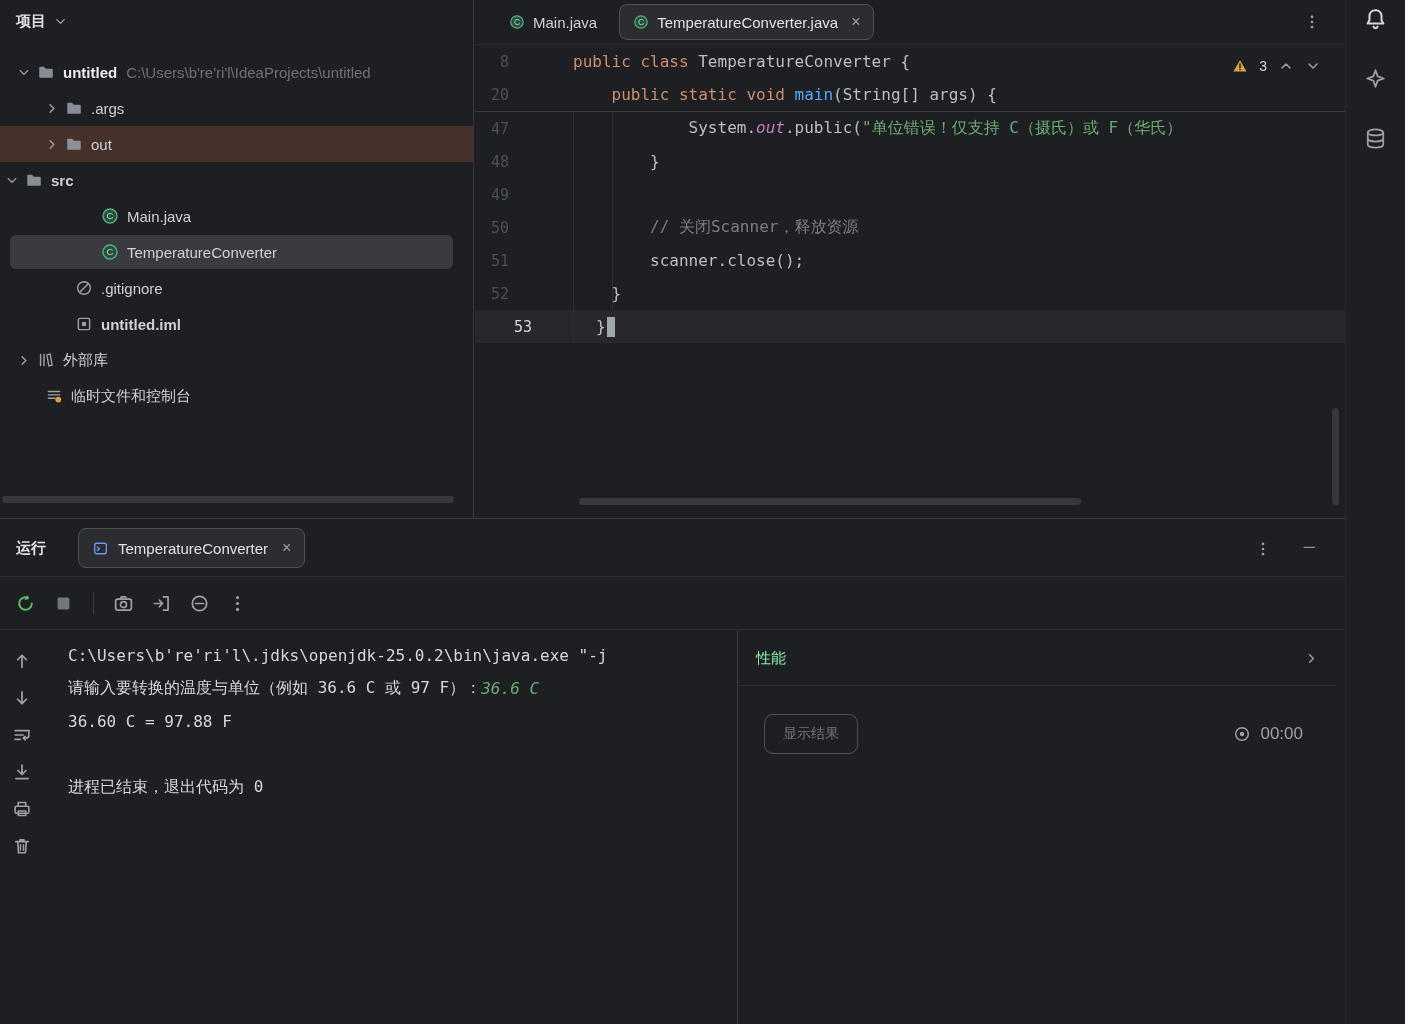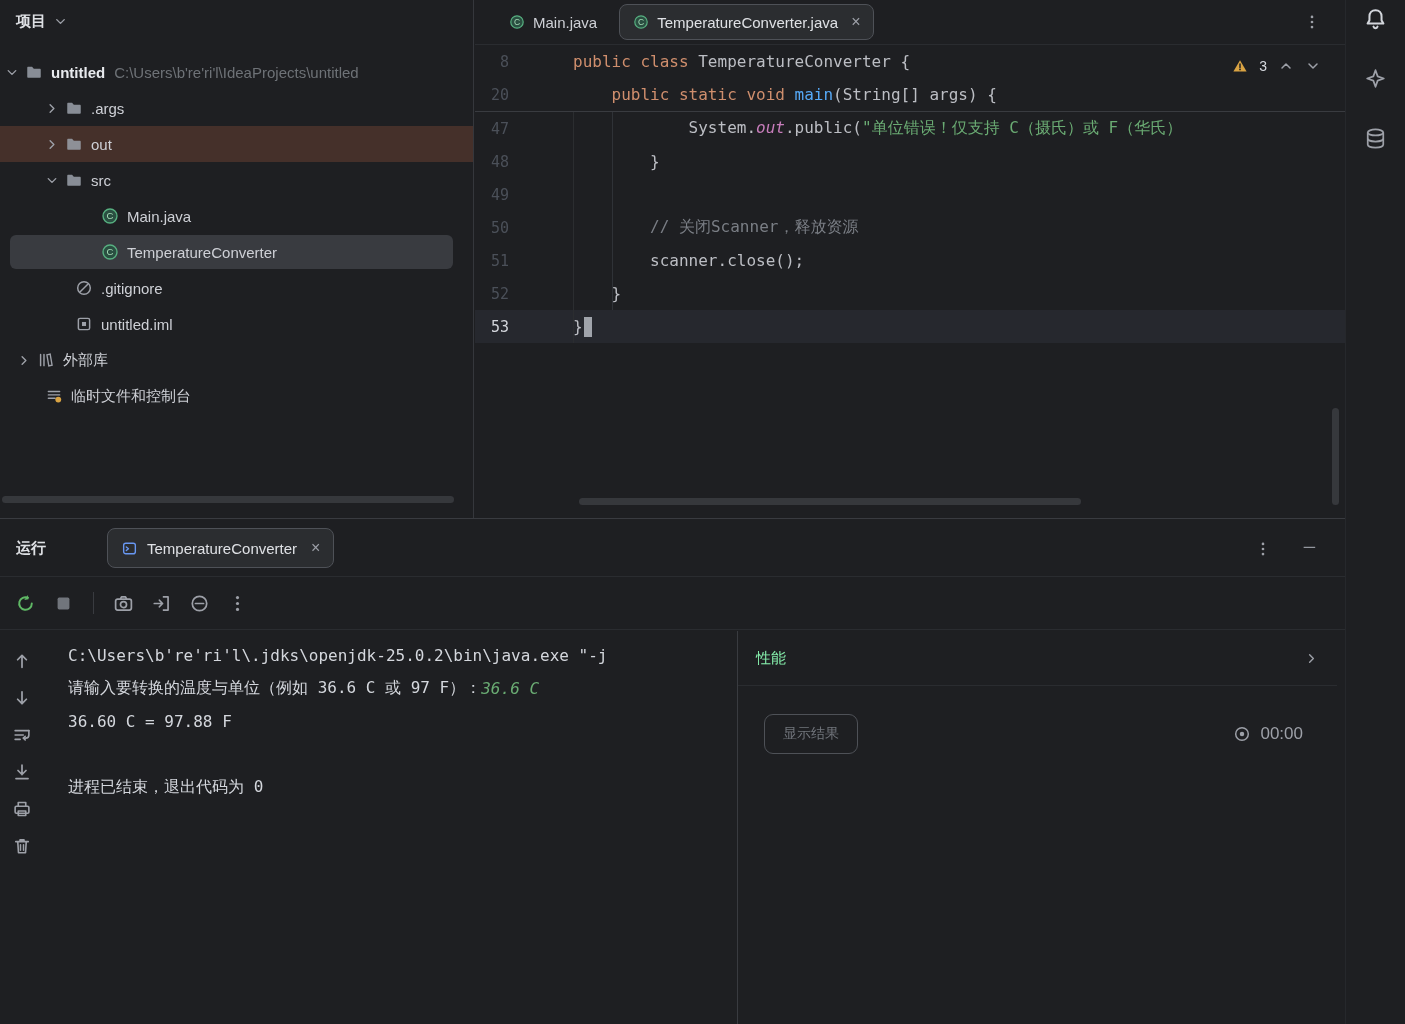--- a/index.html
+++ b/index.html
@@ -48,40 +48,40 @@
     border-radius:8px;border:1px solid transparent;margin-right:8px;}
   .tab.active{background:#2b2d30;border-color:#4e5157;color:#dfe1e5;}
   .tab .icn{width:16px;height:16px;}
   .x{color:#9da0a8;margin-left:5px;font-size:16px;line-height:1;}
   .tb-kebab{position:absolute;right:24px;top:13px;width:18px;height:18px;}
 
   .code-region{position:relative;font-family:"DejaVu Sans Mono",monospace;font-size:16px;}
   .cl{display:flex;height:33px;align-items:center;white-space:pre;}
   .cl.cur{background:#26282e;}
   .gut{flex:0 0 98px;box-sizing:border-box;text-align:right;padding-right:64px;font-size:15px;color:#4b5059;}
-  .cl.cur .gut{color:#d3d6db;}
+  .cl.cur .gut{color:#d3d6db;margin-left:23px;}
   .sticky{border-bottom:1px solid #393b40;}
   .body-lines{position:relative;}
   .gutline{position:absolute;left:98px;top:0;width:1px;background:#2b2d30;}
   .indent-guide{position:absolute;width:1px;background:#2f3237;}
   .c-d{color:#bcbec4;} .c-k{color:#cf8e6d;} .c-s{color:#6aab73;} .c-c{color:#7a7e85;}
   .c-f{color:#c77dbb;font-style:italic;} .c-m{color:#56a8f5;}
   .caret{display:inline-block;width:8px;height:20px;background:#a0a4ab;margin-left:1px;}
   .inspect{position:absolute;top:13px;right:24px;display:flex;align-items:center;gap:11px;
     font-family:"Liberation Sans",sans-serif;}
   .inspect .icn{width:16px;height:16px;}
   .warn-count{font-size:14px;color:#d5d8de;}
   .e-hscroll{left:104px;top:498px;width:502px;}
   .vscroll{position:absolute;background:#4a4d52;border-radius:4px;opacity:.55;width:7px;}
   .e-vscroll{right:6px;top:408px;height:97px;}
 
   
   .bottom{position:absolute;left:0;top:520px;width:1345px;height:504px;}
   .run-header{height:57px;display:flex;align-items:center;padding-left:16px;border-bottom:1px solid #2a2c30;
-    box-sizing:border-box;position:relative;gap:29px;}
+    box-sizing:border-box;position:relative;}
   .run-title{font-size:15px;font-weight:bold;color:#dfe1e5;}
   .run-tab{display:inline-flex;align-items:center;gap:9px;height:38px;padding:0 13px;margin-left:32px;
     border:1px solid #4e5157;border-radius:8px;background:#2b2d30;font-size:15px;color:#dfe1e5;}
   .run-tab .icn{width:17px;height:17px;}
   .rh-kebab{position:absolute;right:73px;top:20px;width:18px;height:18px;}
   .minimize{position:absolute;right:30px;top:18px;color:#9da0a8;font-size:16px;}
   .run-toolbar{height:53px;display:flex;align-items:center;gap:17px;padding-left:15px;
     border-bottom:1px solid #2a2c30;box-sizing:border-box;}
   .tbtn{width:21px;height:21px;}
   .vsep{width:1px;height:22px;background:#393b40;margin:0 2px;}
@@ -114,21 +114,21 @@
     <aside class="project">
       <div class="p-header">
         <span class="p-title">项目</span>
         <span class="icn">
             <svg viewBox="0 0 16 16">
               <path d="M4 6l4 4 4-4" fill="none" stroke="#9da0a8" stroke-width="1.5" stroke-linecap="round" stroke-linejoin="round"></path>
             </svg>
           </span>
       </div>
       <div id="tree">
-          <div class="trow" style="padding-left: 0;">
+          <div class="trow" style="padding-left: 12px;">
             <span class="chev">
               <svg viewBox="0 0 16 16">
                 <path d="M4 6l4 4 4-4" fill="none" stroke="#9da0a8" stroke-width="1.5" stroke-linecap="round" stroke-linejoin="round"></path>
               </svg>
             </span>
             <span class="ticn">
               <svg viewBox="0 0 16 16">
                 <path d="M2 4.2c0-.5.4-.9.9-.9h3.4l1.5 1.7h5.3c.5 0 .9.4.9.9v6.4c0 .5-.4.9-.9.9H2.9c-.5 0-.9-.4-.9-.9z" fill="#9ba1aa" opacity="0.85"></path>
               </svg>
             </span>
@@ -154,21 +154,21 @@
                 <path d="M6 4l4 4-4 4" fill="none" stroke="#9da0a8" stroke-width="1.5" stroke-linecap="round" stroke-linejoin="round"></path>
               </svg>
             </span>
             <span class="ticn">
               <svg viewBox="0 0 16 16">
                 <path d="M2 4.2c0-.5.4-.9.9-.9h3.4l1.5 1.7h5.3c.5 0 .9.4.9.9v6.4c0 .5-.4.9-.9.9H2.9c-.5 0-.9-.4-.9-.9z" fill="#9ba1aa" opacity="0.85"></path>
               </svg>
             </span>
             <span class="tlabel">out</span>
           </div>
-          <div class="trow" style="padding-left: 40px;">
+          <div class="trow" style=" font-weight: bold;">
             <span class="chev">
               <svg viewBox="0 0 16 16">
                 <path d="M4 6l4 4 4-4" fill="none" stroke="#9da0a8" stroke-width="1.5" stroke-linecap="round" stroke-linejoin="round"></path>
               </svg>
             </span>
             <span class="ticn">
               <svg viewBox="0 0 16 16">
                 <path d="M2 4.2c0-.5.4-.9.9-.9h3.4l1.5 1.7h5.3c.5 0 .9.4.9.9v6.4c0 .5-.4.9-.9.9H2.9c-.5 0-.9-.4-.9-.9z" fill="#9ba1aa" opacity="0.85"></path>
               </svg>
             </span>
@@ -194,21 +194,21 @@
           </div>
           <div class="trow" style="padding-left: 74px;">
             <span class="ticn">
               <svg viewBox="0 0 16 16">
                 <circle cx="8" cy="8" r="5.6" fill="none" stroke="#9da0a8" stroke-width="1.3"></circle>
                 <path d="M4.4 11.6l7.2-7.2" stroke="#9da0a8" stroke-width="1.3"></path>
               </svg>
             </span>
             <span class="tlabel">.gitignore</span>
           </div>
-          <div class="trow" style="padding-left: 74px;">
+          <div class="trow" style="padding-left: 74px; font-weight: bold;">
             <span class="ticn">
               <svg viewBox="0 0 16 16">
                 <rect x="3" y="3" width="10" height="10" rx="1.5" fill="none" stroke="#9da0a8" stroke-width="1.3"></rect>
                 <rect x="6.2" y="6.2" width="3.6" height="3.6" fill="#9da0a8"></rect>
               </svg>
             </span>
             <span class="tlabel">untitled.iml</span>
           </div>
           <div class="trow" style="padding-left: 12px;">
             <span class="chev">

